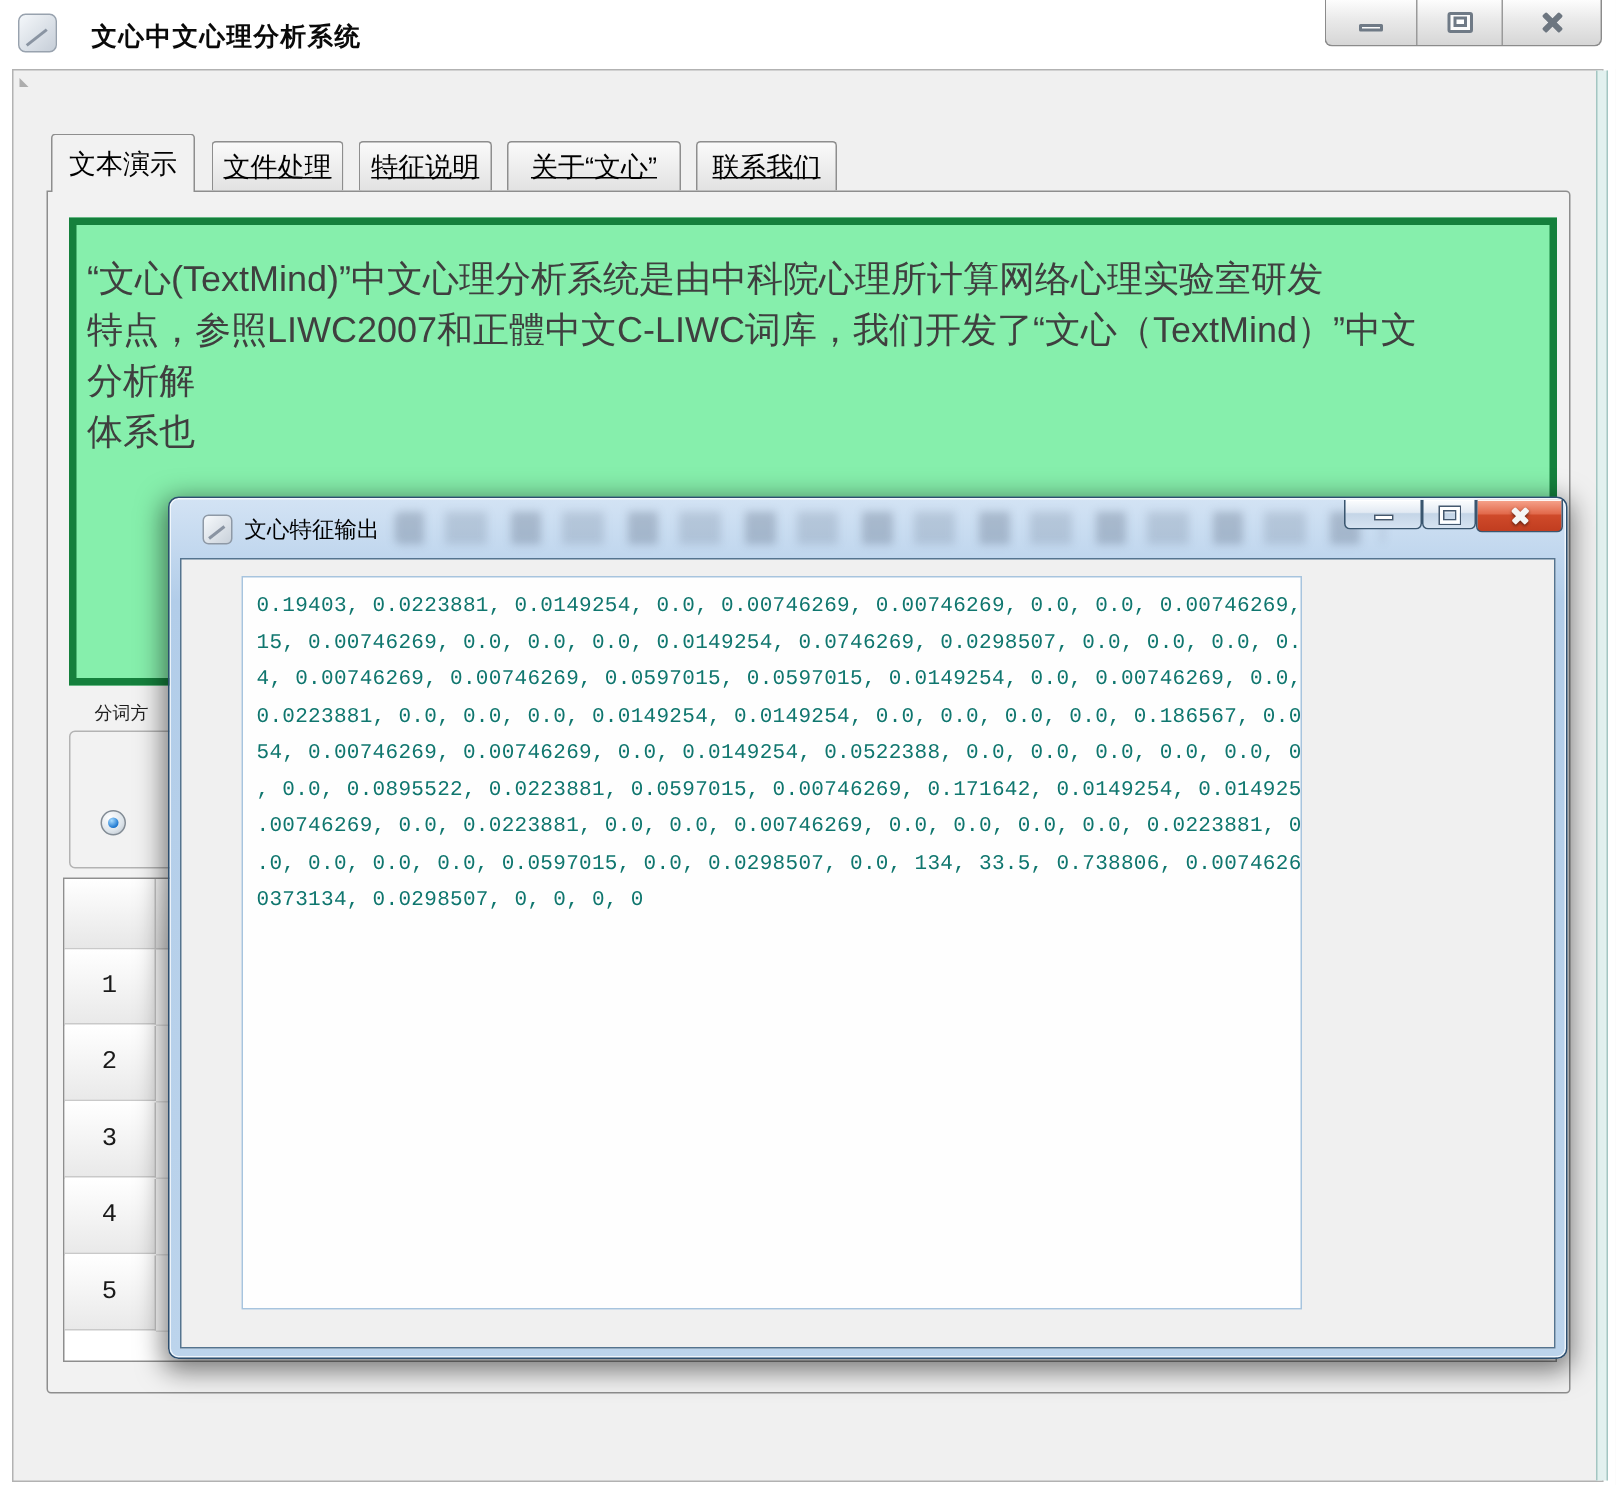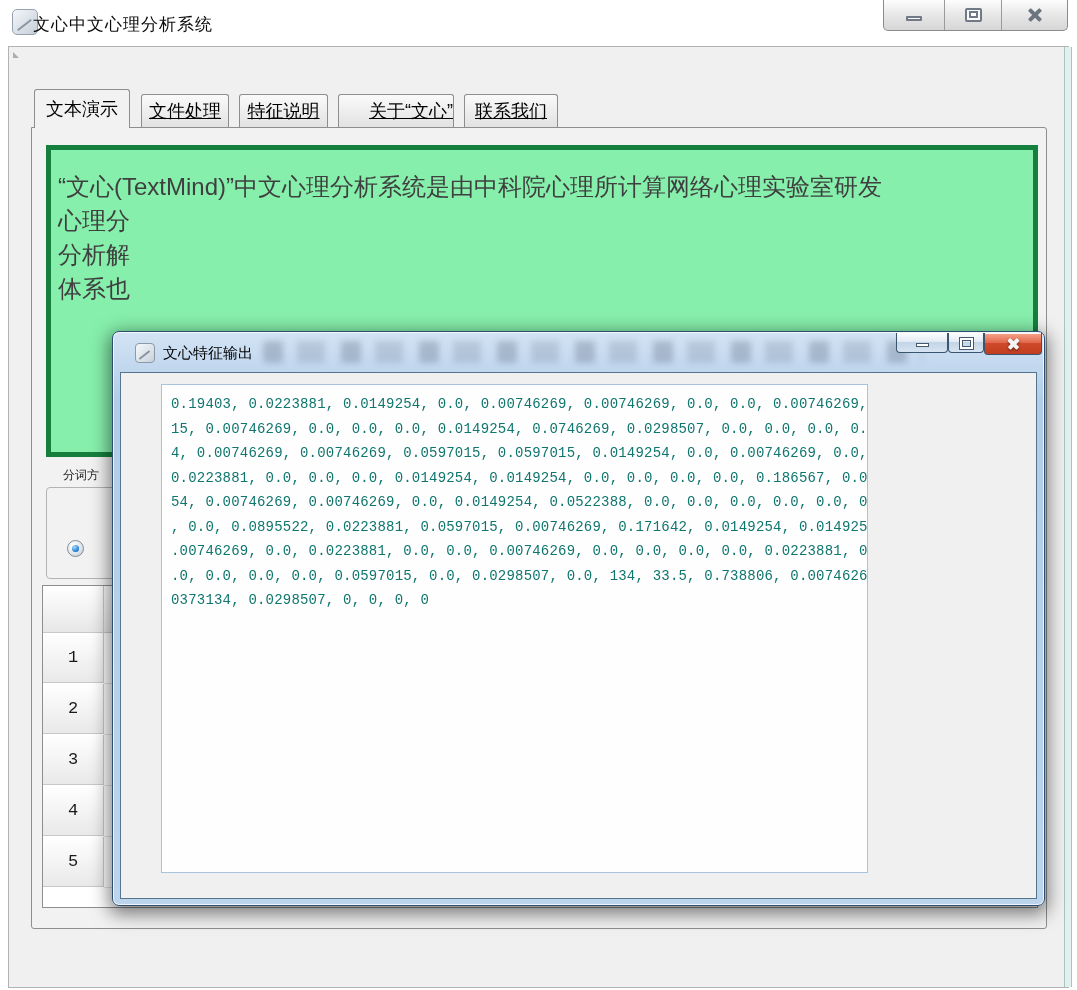--- a/index.html
+++ b/index.html
@@ -6,21 +6,21 @@
     font-family:"Liberation Sans",sans-serif;-webkit-font-smoothing:antialiased;}
   *{box-sizing:border-box;}
   .abs{position:absolute;}
 
   
   #main-titlebar{left:0;top:0;width:1077px;height:46px;background:#ffffff;}
   #app-icon{left:12px;top:9px;width:26px;height:26px;border-radius:5px;
     background:linear-gradient(135deg,#f4f7fa,#c6ced8);border:1px solid #98a2ae;}
   #app-icon:after{content:"";position:absolute;left:3px;top:14px;width:17px;height:2px;
     background:#8a94a2;transform:rotate(-38deg);}
-  #main-title{left:33px;top:13px;font-size:17px;color:#0a0a0a;letter-spacing:1px;}
+  #main-title{left:61px;top:13px;font-size:17px;color:#0a0a0a;letter-spacing:1px;font-weight:bold;}
   #caption-group{left:883px;top:0;height:31px;display:flex;border:1px solid #8b8b8b;border-top:none;
     border-radius:0 0 5px 5px;overflow:hidden;background:linear-gradient(#fdfdfd,#e9e9e9 45%,#d6d6d6);}
   .cap-btn{height:100%;display:flex;align-items:center;justify-content:center;cursor:default;}
   .cap-btn + .cap-btn{border-left:1px solid #9a9a9a;}
   .g-min{width:16px;height:5px;background:#fbfbfb;border:2px solid #6f7a86;border-radius:1px;margin-top:6px;}
   .g-max{width:17px;height:14px;border:2px solid #6f7a86;border-radius:2px;background:#fbfbfb;position:relative;}
   .g-max:after{content:"";position:absolute;left:2px;top:1px;width:5px;height:3px;border:2px solid #6f7a86;background:#fff;}
   .g-x{position:relative;width:18px;height:18px;}
   .g-x:before,.g-x:after{content:"";position:absolute;left:1px;top:7px;width:16px;height:4px;
     background:#6d7680;border-radius:1px;}
@@ -125,32 +125,32 @@
 
   <div class="tab active" style="left:25px;width:96px;font-family:Liberation Mono, monospace;">
     <span>文本演示</span>
   </div>
   <div class="tab inactive" style="left:132px;width:88px;">
     <span>文件处理</span>
   </div>
   <div class="tab inactive" style="left:230px;width:89px;">
     <span>特征说明</span>
   </div>
-  <div class="tab inactive" style="left:329px;width:116px;justify-content:flex-end;">
+  <div class="tab inactive" style="left:329px;width:116px;">
     <span>关于“文心”</span>
   </div>
   <div class="tab inactive" style="left:455px;width:94px;">
     <span>联系我们</span>
   </div>
 
   <div class="abs" id="tab-panel">
 
     <div class="abs" id="intro-box">
       <div class="intro-line">“文心(TextMind)”中文心理分析系统是由中科院心理所计算网络心理实验室研发</div>
-      <div class="intro-line">心理分</div>
+      <div class="intro-line">特点，参照LIWC2007和正體中文C-LIWC词库，我们开发了“文心（TextMind）”中文</div>
       <div class="intro-line">分析解</div>
       <div class="intro-line">体系也</div>
     </div>
 
     <div class="abs" id="seg-group">
       <div class="abs" id="seg-label">分词方</div>
       <div class="abs" id="seg-radio"></div>
       <div class="abs" id="seg-radio-label">LT</div>
     </div>
 

